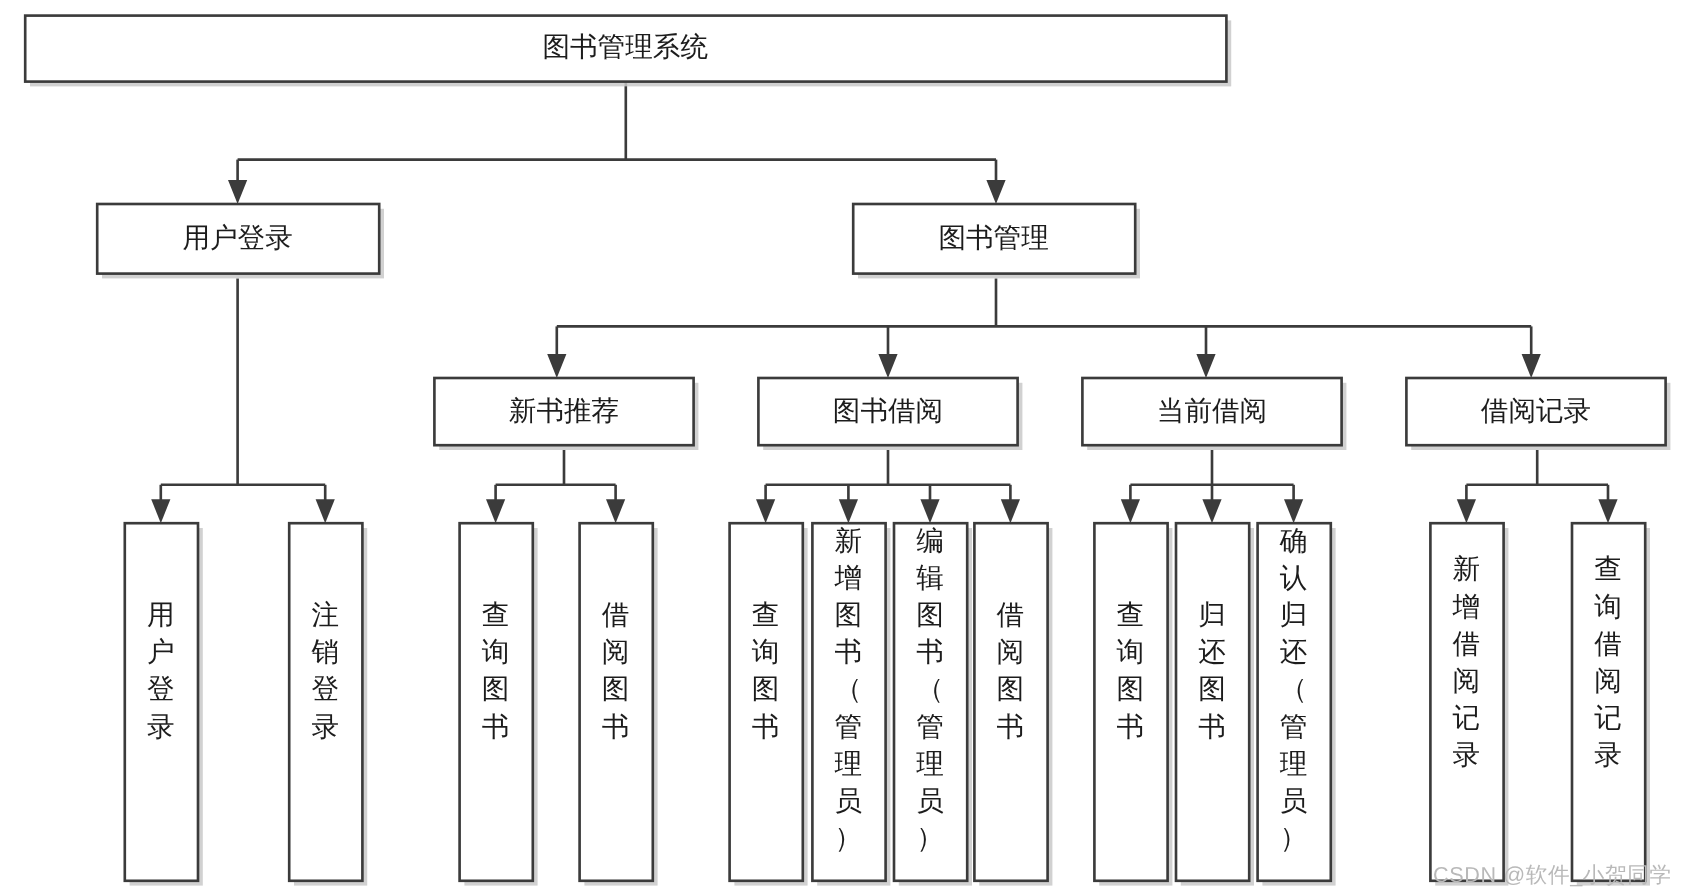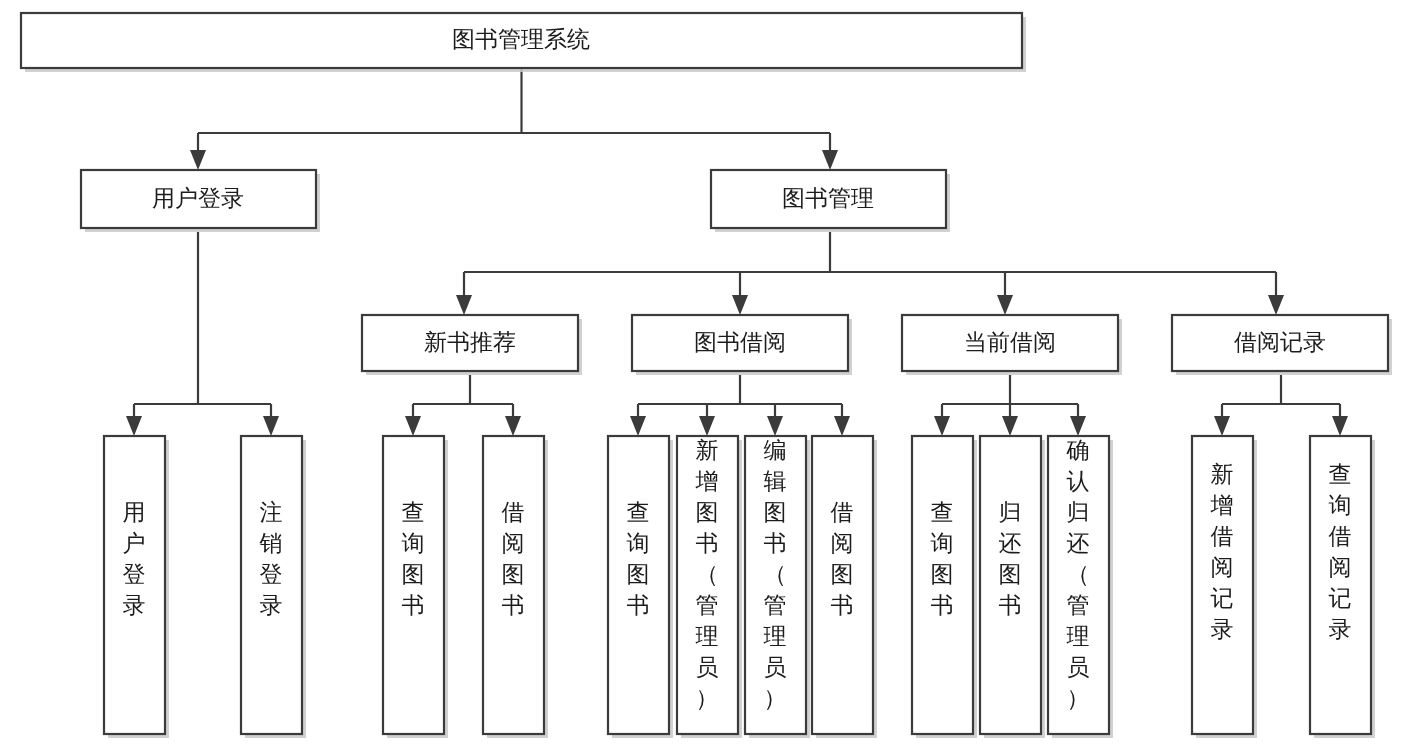--- a/index.html
+++ b/index.html
@@ -251,13 +251,14 @@
     </g>
 
     <g>
       <rect class="node-shadow" x="1314" y="440" width="61" height="298"></rect>
       <rect class="node-rect" x="1310" y="436" width="61" height="298"></rect>
       <text class="node-label-v leaf-text" x="1340" y="482"><tspan x="1340" y="482">查</tspan><tspan x="1340" y="513">询</tspan><tspan x="1340" y="544">借</tspan><tspan x="1340" y="575">阅</tspan><tspan x="1340" y="606">记</tspan><tspan x="1340" y="637">录</tspan></text>
     </g>
 
   </svg>
 
+  <div class="watermark">CSDN @软件_小贺同学</div>
 </div>
 
 </body></html>

